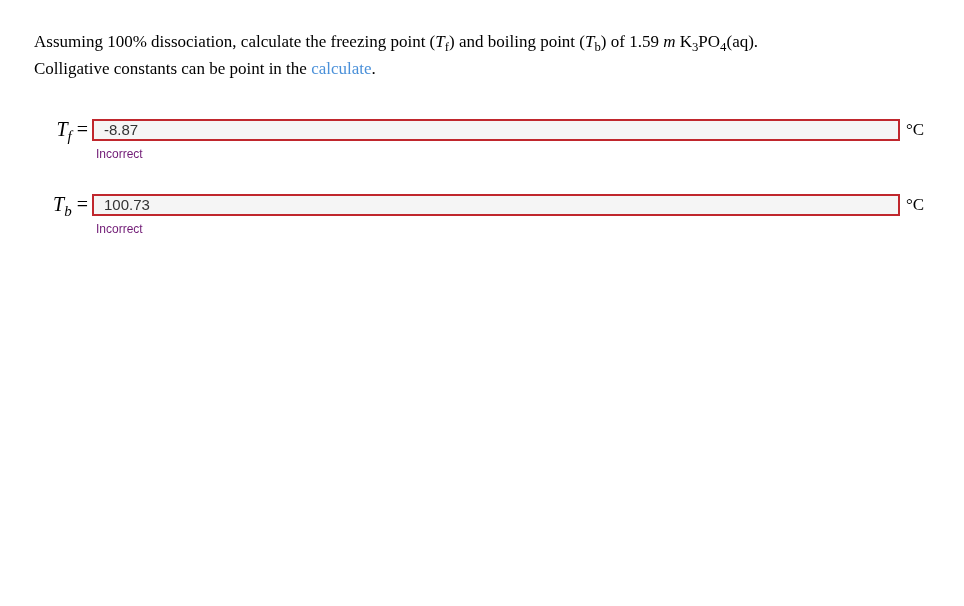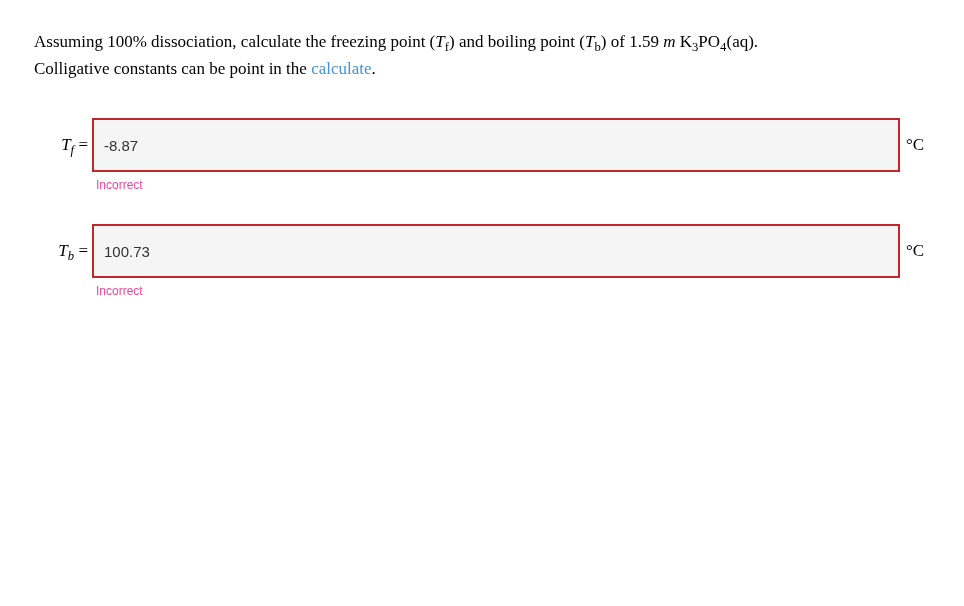--- a/index.html
+++ b/index.html
@@ -34,48 +34,48 @@
     }
     .answer-row {
       display: flex;
       align-items: center;
       margin-bottom: 6px;
       padding-left: 10px;
     }
     .var-label {
       font-family: Georgia, 'Times New Roman', serif;
       font-style: italic;
-      font-size: 17px;
+      font-size: 20px;
       min-width: 48px;
       text-align: right;
       padding-right: 4px;
     }
     .var-label .normal {
       font-style: normal;
     }
     .input-field {
       flex: 1;
-      height: 54px;
+      height: 22px;
       border: 2px solid #c0272d;
       background: #f5f5f5;
       padding: 0 10px;
       font-size: 15px;
       font-family: Arial, sans-serif;
       color: #333;
       outline: none;
     }
     .unit-label {
       min-width: 30px;
       padding-left: 6px;
       font-size: 17px;
     }
     .feedback {
       font-family: Arial, sans-serif;
       font-size: 12px;
-      color: #ec4899;
+      color: #701a75;
       padding-left: 62px;
       margin-bottom: 32px;
     }
   </style>
 </head>
 <body>
 
 <div class="question-text">
   <span>Assuming 100% dissociation, calculate the freezing point (</span><span class="italic">T</span><span class="sub">f</span><span>) and boiling point (</span><span class="italic">T</span><span class="sub">b</span><span>) of 1.59 </span><span class="italic">m</span><span> </span><span>K</span><span class="sub">3</span><span>PO</span><span class="sub">4</span><span>(aq).</span>
   <br>

